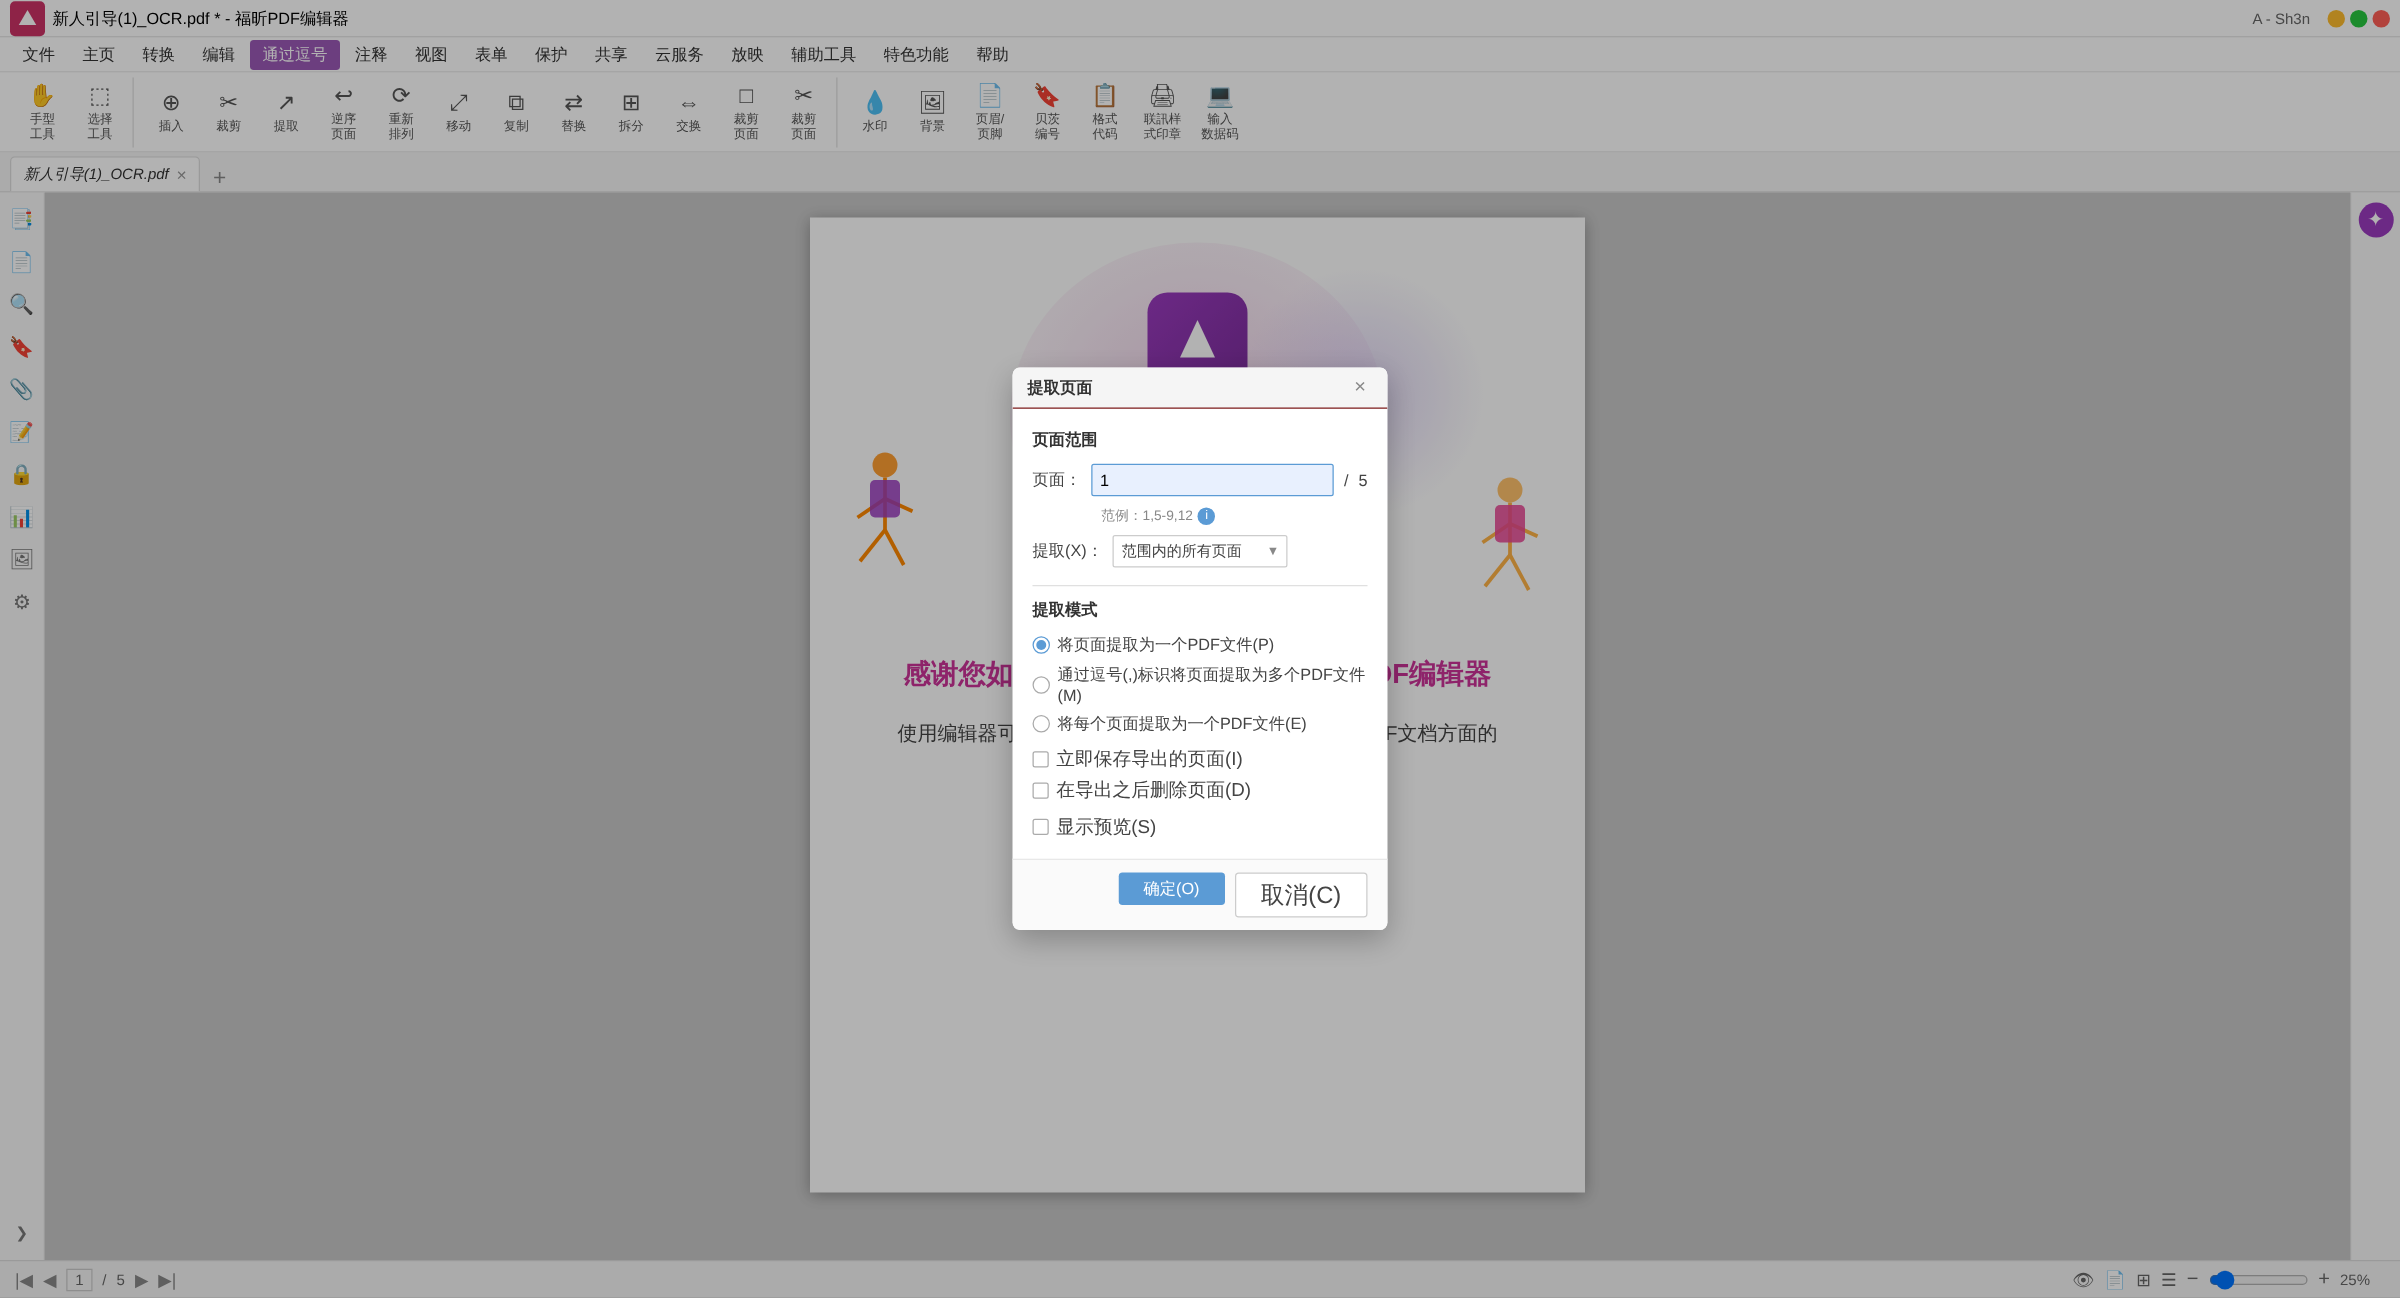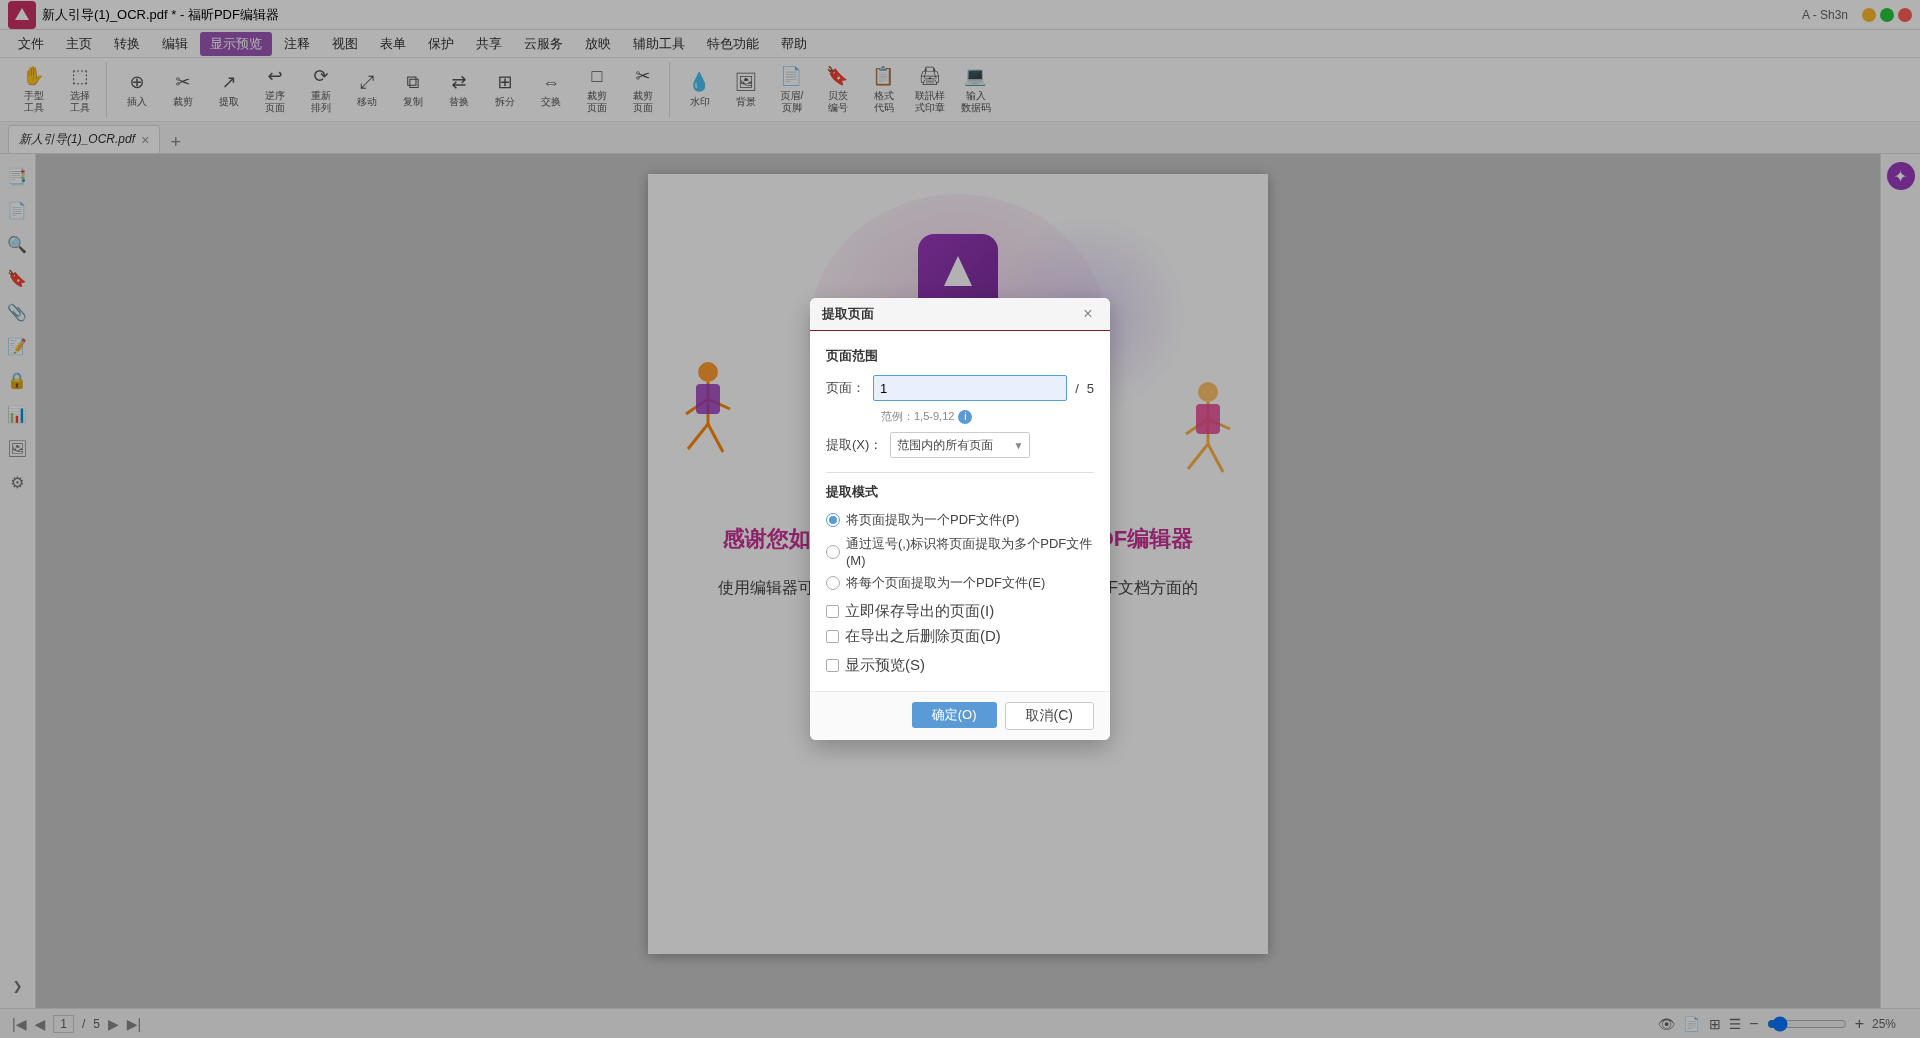--- a/index.html
+++ b/index.html
@@ -386,21 +386,21 @@
       border-radius: 3px;
       font-size: 13px;
       cursor: pointer;
     }
     .btn-cancel {
       padding: 4px 20px;
       background: white;
       color: #444;
       border: 1px solid #ccc;
       border-radius: 3px;
-      font-size: 14px;
+      font-size: 19px;
       cursor: pointer;
     }
 
     .chevron-down {
       font-size: 40px;
       color: #9b3bbf;
       text-align: center;
       margin-top: 10px;
     }
   </style>
@@ -422,21 +422,21 @@
     <button class="titlebar-btn tb-max"></button>
     <button class="titlebar-btn tb-close"></button>
   </div>
 </div>
 
 <div id="menubar">
   <span class="menu-item">文件</span>
   <span class="menu-item">主页</span>
   <span class="menu-item">转换</span>
   <span class="menu-item">编辑</span>
-  <span class="menu-item active">显示预览</span>
+  <span class="menu-item active">通过逗号</span>
   <span class="menu-item">注释</span>
   <span class="menu-item">视图</span>
   <span class="menu-item">表单</span>
   <span class="menu-item">保护</span>
   <span class="menu-item">共享</span>
   <span class="menu-item">云服务</span>
   <span class="menu-item">放映</span>
   <span class="menu-item">辅助工具</span>
   <span class="menu-item">特色功能</span>
   <span class="menu-item">帮助</span>

